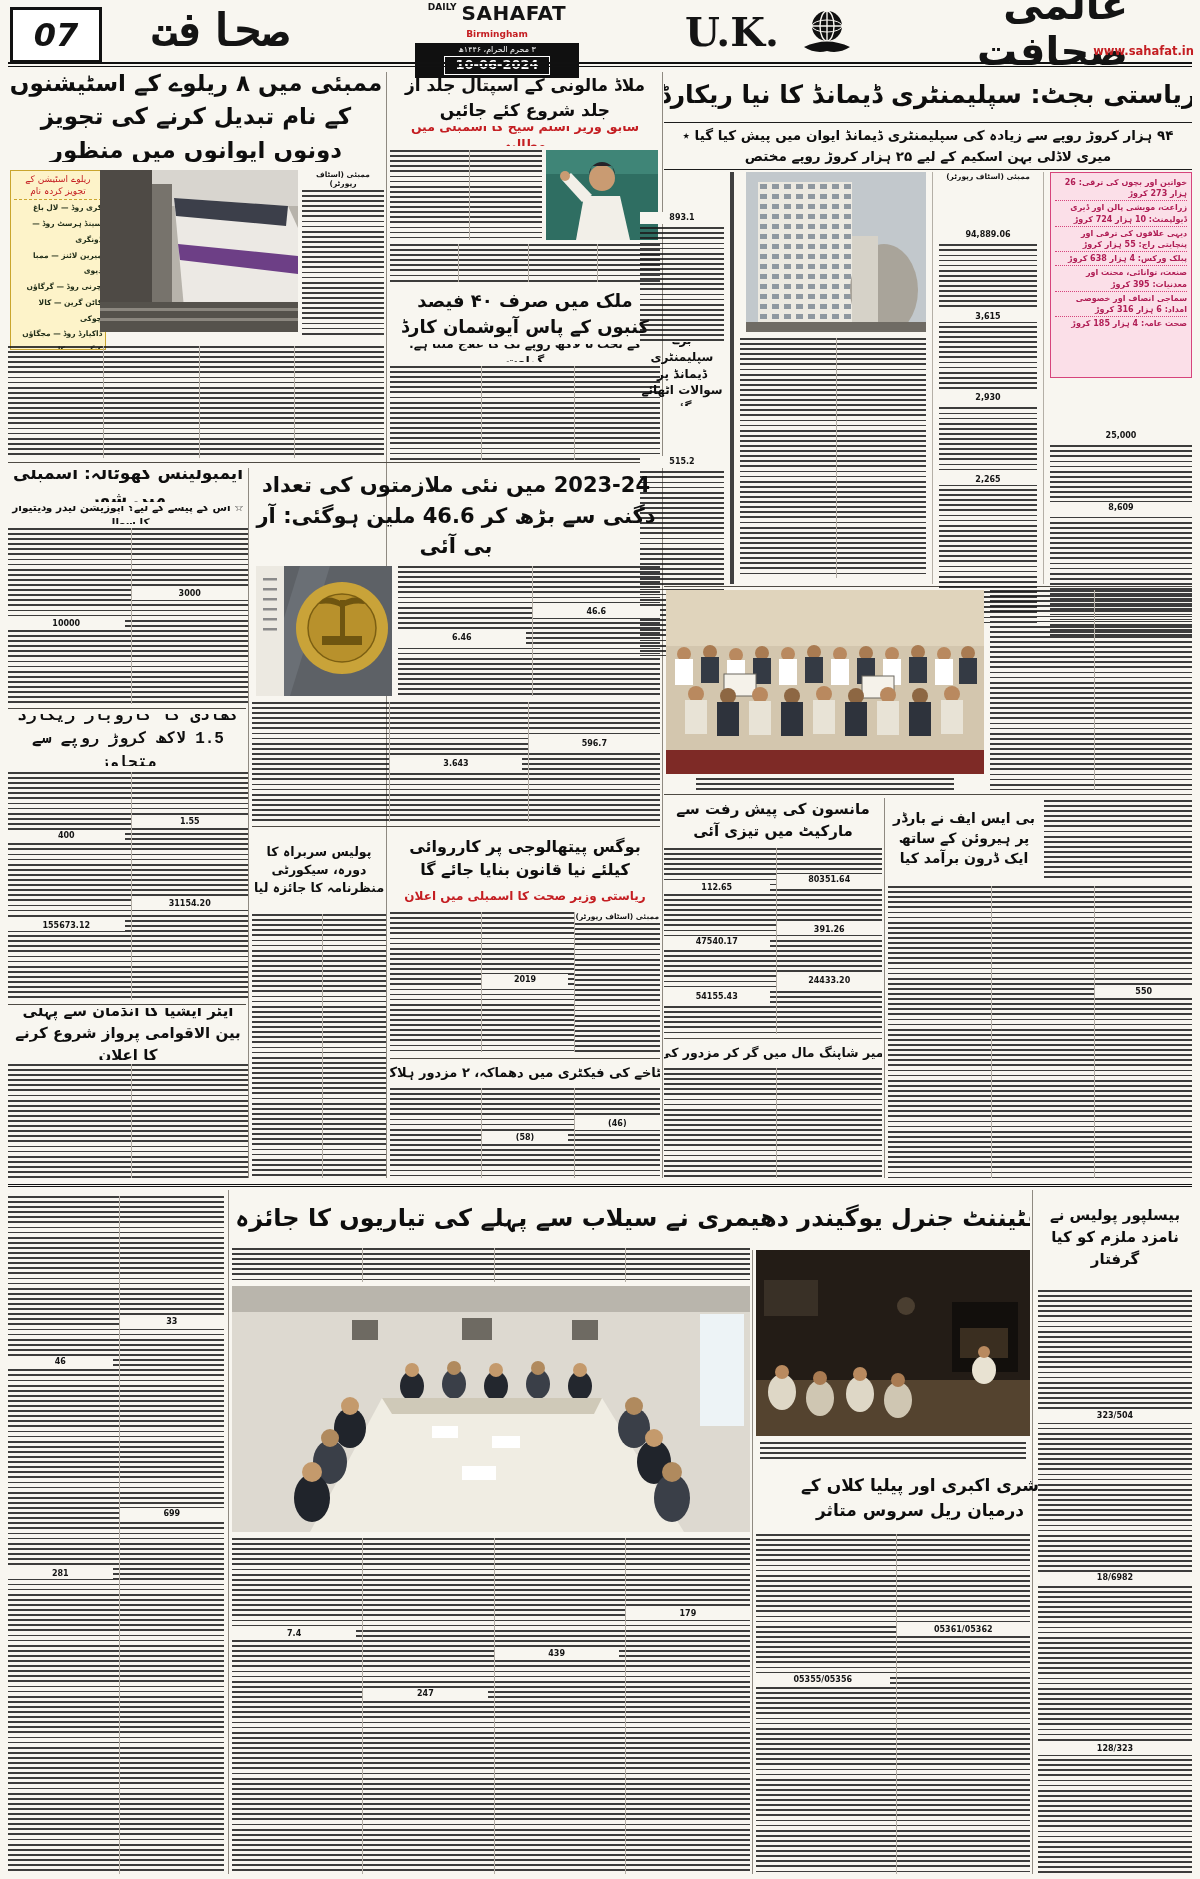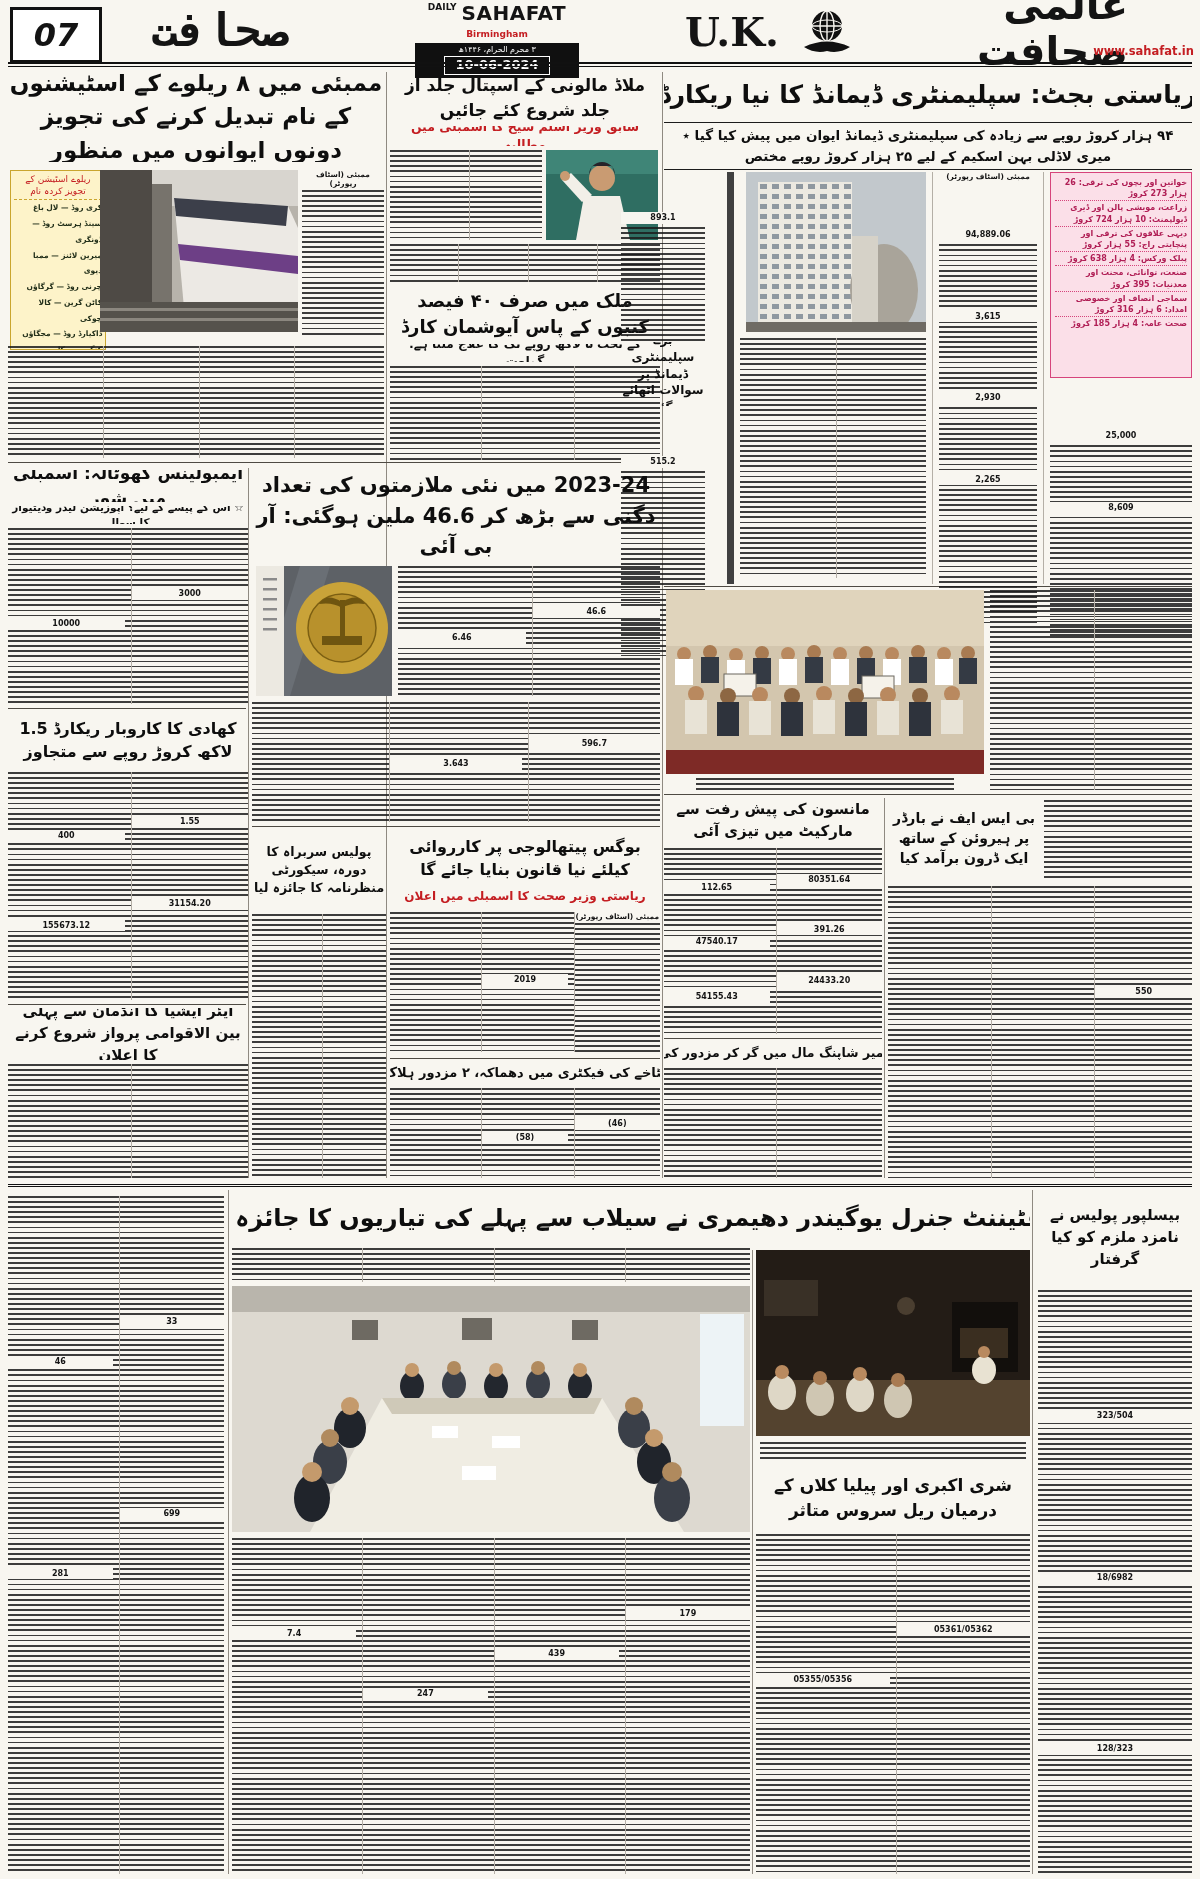--- a/index.html
+++ b/index.html
@@ -192,21 +192,21 @@
           <rect x="106" y="64" width="26" height="86" fill="#d6d2c8"></rect>
           <rect x="0" y="150" width="180" height="10" fill="#6f6b64"></rect>
         </svg>
       </div>
       <div class="cols" style="height:240px;margin-top:6px;">
         <div class="c ftxt"></div>
         <div class="c ftxt"></div>
       </div>
     </div>
 
-    <div style="width:84px;flex:none;border-right:7px solid #404040;padding-right:22px;">
+    <div style="width:84px;flex:none;border-right:4px solid #404040;padding-right:6px;">
       <div class="ftxt" style="height:130px;">
         <span class="fig" style="margin-top:40px;">893.1</span>
       </div>
       <div class="hl" style="height:64px;font-size:12px;line-height:1.4;">بڑے سپلیمنٹری ڈیمانڈ پر سوالات اٹھائے گئے</div>
       <div class="ftxt" style="height:200px;">
         <span class="fig" style="margin-top:50px;">515.2</span>
       </div>
     </div>
   </div>
 
@@ -306,21 +306,21 @@
   <div class="abs cols" style="left:252px;top:702px;width:408px;height:120px;">
     <div class="c ftxt">
       <span class="fig" style="margin-top:36px;">596.7</span>
     </div>
     <div class="c ftxt">
       <span class="fig" style="margin-top:56px;">3.643</span>
     </div>
     <div class="c ftxt"></div>
   </div>
 
-  <div class="abs hl" style="left:8px;top:714px;width:240px;height:52px;font-size:16px;">کھادی کا کاروبار ریکارڈ 1.5 لاکھ کروڑ روپے سے متجاوز</div>
+  <div class="abs hl" style="left:8px;top:714px;width:240px;height:52px;font-size:16px;font-family:Liberation Mono, monospace;">کھادی کا کاروبار ریکارڈ 1.5 لاکھ کروڑ روپے سے متجاوز</div>
   <div class="abs cols" style="left:8px;top:772px;width:240px;height:228px;">
     <div class="c ftxt">
       <span class="fig" style="margin-top:44px;">1.55</span>
       <span class="fig" style="margin-top:70px;">31154.20</span>
     </div>
     <div class="c ftxt">
       <span class="fig" style="margin-top:58px;">400</span>
       <span class="fig" style="margin-top:78px;">155673.12</span>
     </div>
   </div>
@@ -480,21 +480,21 @@
         <circle cx="64" cy="128" r="7" fill="#a97b52"></circle>
       <ellipse cx="104" cy="144" rx="14" ry="18" fill="#ded7c6"></ellipse>
         <circle cx="104" cy="124" r="7" fill="#b98a5f"></circle>
       <ellipse cx="142" cy="150" rx="14" ry="18" fill="#cfc6b2"></ellipse>
         <circle cx="142" cy="130" r="7" fill="#a97b52"></circle>
       <ellipse cx="228" cy="120" rx="12" ry="14" fill="#e8e2d2"></ellipse>
         <circle cx="228" cy="102" r="6" fill="#b98a5f"></circle>
     </svg>
   </div>
   <div class="abs ftxt" style="left:760px;top:1442px;width:266px;height:20px;"></div>
-  <div class="abs hl" style="left:756px;top:1468px;width:274px;height:60px;font-size:17px;">شری اکبری اور پیلیا کلاں کے درمیان ریل سروس متاثر</div>
+  <div class="abs hl" style="left:783px;top:1468px;width:274px;height:60px;font-size:17px;">شری اکبری اور پیلیا کلاں کے درمیان ریل سروس متاثر</div>
   <div class="abs cols" style="left:756px;top:1534px;width:274px;height:340px;">
     <div class="c ftxt">
       <span class="fig" style="margin-top:90px;">05361/05362</span>
     </div>
     <div class="c ftxt">
       <span class="fig" style="margin-top:140px;">05355/05356</span>
     </div>
   </div>
 
   <div class="abs hl" style="left:1038px;top:1192px;width:154px;height:92px;font-size:15px;">بیسلپور پولیس نے نامزد ملزم کو کیا گرفتار</div>

